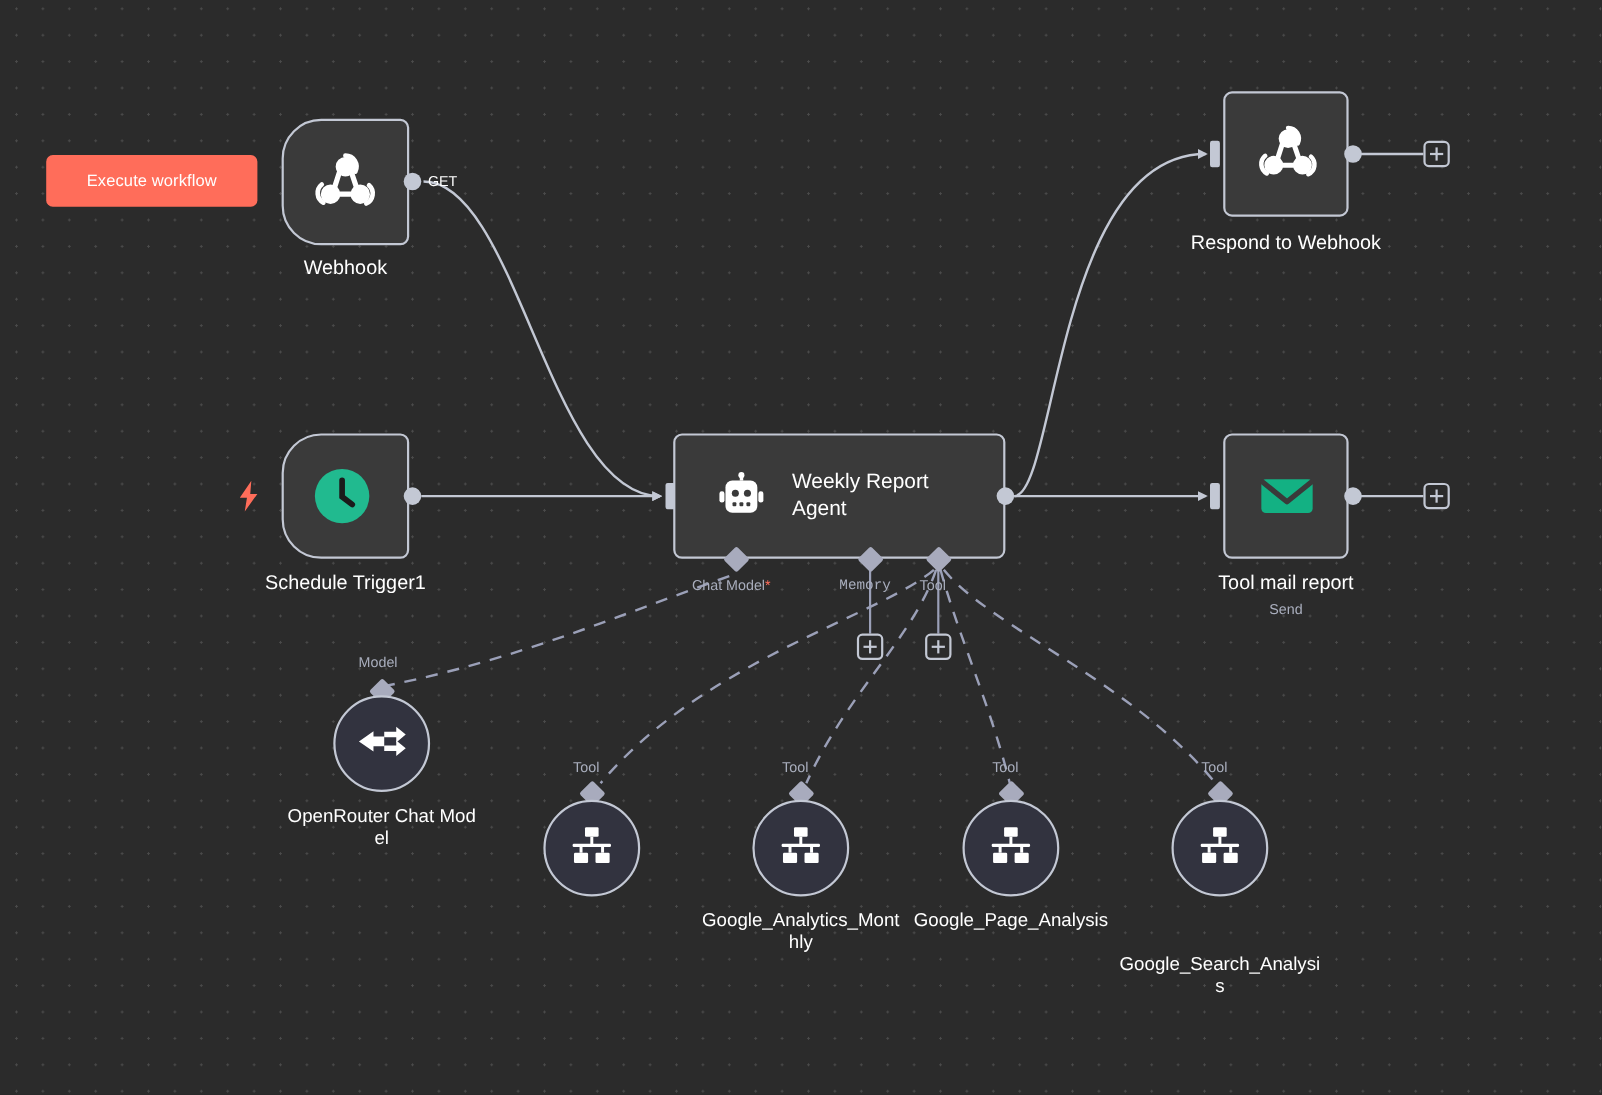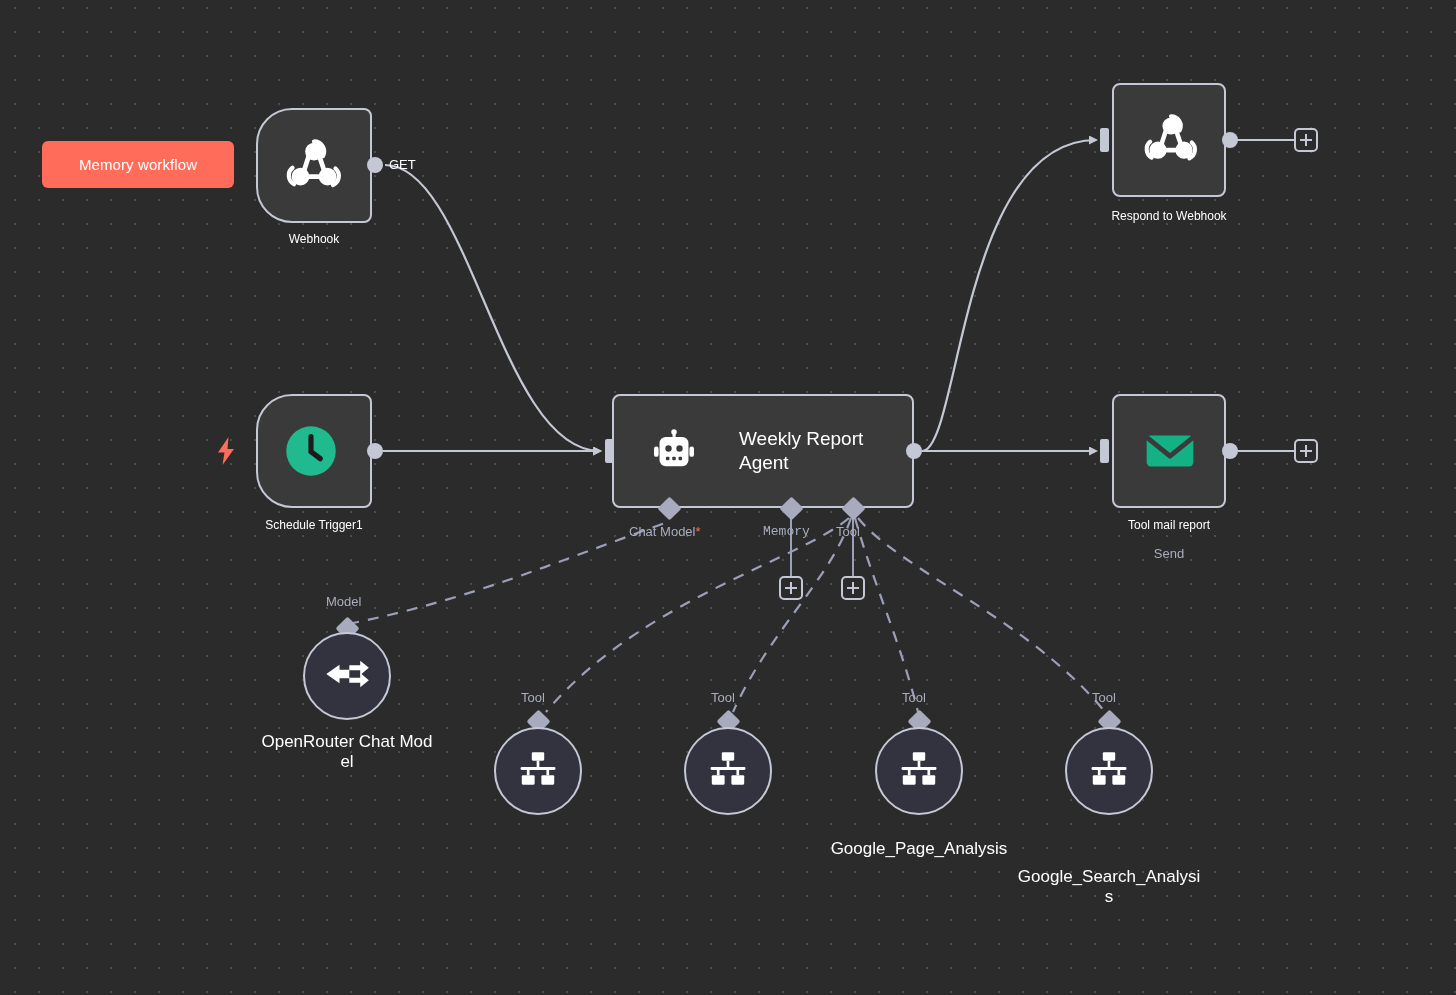--- a/index.html
+++ b/index.html
@@ -67,21 +67,21 @@
   .node .node-icon {
     display: flex;
     align-items: center;
     justify-content: center;
   }
 
   
   .caption {
     position: absolute;
     color: #ffffff;
-    font-size: 12px;
+    font-size: 18px;
     text-align: center;
     line-height: 1.28;
     white-space: nowrap;
     pointer-events: none;
   }
   .subcaption {
     position: absolute;
     color: #a9aebd;
     font-size: 13px;
     text-align: center;
@@ -206,21 +206,21 @@
     <path d="M791,512 L791,576" fill="none" stroke="#9ba0b8" stroke-width="2"></path>
 
     <path d="M853,512 L853,576" fill="none" stroke="#9ba0b8" stroke-width="2"></path>
 
     <path d="M849,518 C800,560 640,600 546,712" fill="none" stroke="#9ba0b8" stroke-width="2.2" stroke-dasharray="11 9"></path>
     <path d="M851,518 C830,580 770,630 733,712" fill="none" stroke="#9ba0b8" stroke-width="2.2" stroke-dasharray="11 9"></path>
     <path d="M855,518 C872,580 900,640 918,712" fill="none" stroke="#9ba0b8" stroke-width="2.2" stroke-dasharray="11 9"></path>
     <path d="M858,518 C900,570 1030,620 1105,712" fill="none" stroke="#9ba0b8" stroke-width="2.2" stroke-dasharray="11 9"></path>
   </svg>
 
-  <button class="exec-btn">Memory workflow</button>
+  <button class="exec-btn">Execute workflow</button>
 
   <div class="node trigger" style="left:256px; top:108px; width:116px; height:115px;">
     <span class="node-icon" style="margin-left:26px;">
       <svg width="60" height="60" viewBox="0 0 24 24" fill="none" stroke="#ffffff" stroke-width="1.9" stroke-linecap="round" stroke-linejoin="round">
         <circle cx="12" cy="6.2" r="2.6" fill="#ffffff" stroke="#ffffff"></circle>
         <circle cx="6.6" cy="16.2" r="2.6" fill="#ffffff" stroke="#ffffff"></circle>
         <circle cx="17.4" cy="16.2" r="2.6" fill="#ffffff" stroke="#ffffff"></circle>
         <path d="M10.0,7.7 L8.0,13.9"></path>
         <path d="M14.0,7.7 L16.1,13.9"></path>
         <path d="M9.2,16.2 L14.8,16.2"></path>
@@ -259,21 +259,21 @@
         <rect x="1.1" y="9.6" width="2.5" height="5.6" rx="1.2"></rect>
         <rect x="20.4" y="9.6" width="2.5" height="5.6" rx="1.2"></rect>
         <rect x="4.1" y="4.3" width="15.8" height="16" rx="3.4"></rect>
         <circle cx="9.0" cy="10.6" r="1.75" fill="#3a3a3a"></circle>
         <circle cx="15.0" cy="10.6" r="1.75" fill="#3a3a3a"></circle>
         <rect x="7.6" y="15.1" width="1.9" height="1.9" rx=".5" fill="#3a3a3a"></rect>
         <rect x="11.05" y="15.1" width="1.9" height="1.9" rx=".5" fill="#3a3a3a"></rect>
         <rect x="14.5" y="15.1" width="1.9" height="1.9" rx=".5" fill="#3a3a3a"></rect>
       </svg>
     </span>
-    <span style="margin-left:43px; color:#ffffff; font-size:19px; line-height:1.28;">
+    <span style="margin-left:24px; color:#ffffff; font-size:19px; line-height:1.28;">
       <span>Weekly Report</span><br>
       <span>Agent</span>
     </span>
   </div>
   <div class="out-dot" style="left:906px; top:443px;"></div>
 
   <div class="diamond" style="left:661px; top:500px;"></div>
   <div class="port-label" style="left:629px; top:524px;">
     <span>Chat Model</span><span class="req">*</span>
   </div>
@@ -361,37 +361,38 @@
         <rect x="12.5" y="1" width="11" height="7.6" rx="1"></rect>
         <rect x="2.5" y="14.2" width="31" height="2.6" rx="1"></rect>
         <rect x="16.8" y="8.6" width="2.4" height="6.4"></rect>
         <rect x="8.1" y="16.3" width="2.4" height="5.2"></rect>
         <rect x="25.5" y="16.3" width="2.4" height="5.2"></rect>
         <rect x="3.6" y="21.5" width="11.4" height="8.4" rx="1"></rect>
         <rect x="21" y="21.5" width="11.4" height="8.4" rx="1"></rect>
       </svg>
     </span>
   </div>
+  <div class="cap-wrap" style="left:636px; top:827px; width:184px;">Google_Analytics_Monthly</div>
 
   <div class="port-label" style="left:902px; top:690px;">Tool</div>
   <div class="diamond" style="left:911px; top:713px;"></div>
   <div class="cnode" style="left:875px; top:727px;">
     <span class="node-icon">
       <svg width="42" height="36" viewBox="0 0 36 32" fill="#ffffff">
         <rect x="12.5" y="1" width="11" height="7.6" rx="1"></rect>
         <rect x="2.5" y="14.2" width="31" height="2.6" rx="1"></rect>
         <rect x="16.8" y="8.6" width="2.4" height="6.4"></rect>
         <rect x="8.1" y="16.3" width="2.4" height="5.2"></rect>
         <rect x="25.5" y="16.3" width="2.4" height="5.2"></rect>
         <rect x="3.6" y="21.5" width="11.4" height="8.4" rx="1"></rect>
         <rect x="21" y="21.5" width="11.4" height="8.4" rx="1"></rect>
       </svg>
     </span>
   </div>
-  <div class="cap-wrap" style="left:827px; top:827px; width:184px;margin-top:12px;">Google_Page_Analysis</div>
+  <div class="cap-wrap" style="left:827px; top:827px; width:184px;">Google_Page_Analysis</div>
 
   <div class="port-label" style="left:1092px; top:690px;">Tool</div>
   <div class="diamond" style="left:1101px; top:713px;"></div>
   <div class="cnode" style="left:1065px; top:727px;">
     <span class="node-icon">
       <svg width="42" height="36" viewBox="0 0 36 32" fill="#ffffff">
         <rect x="12.5" y="1" width="11" height="7.6" rx="1"></rect>
         <rect x="2.5" y="14.2" width="31" height="2.6" rx="1"></rect>
         <rect x="16.8" y="8.6" width="2.4" height="6.4"></rect>
         <rect x="8.1" y="16.3" width="2.4" height="5.2"></rect>

